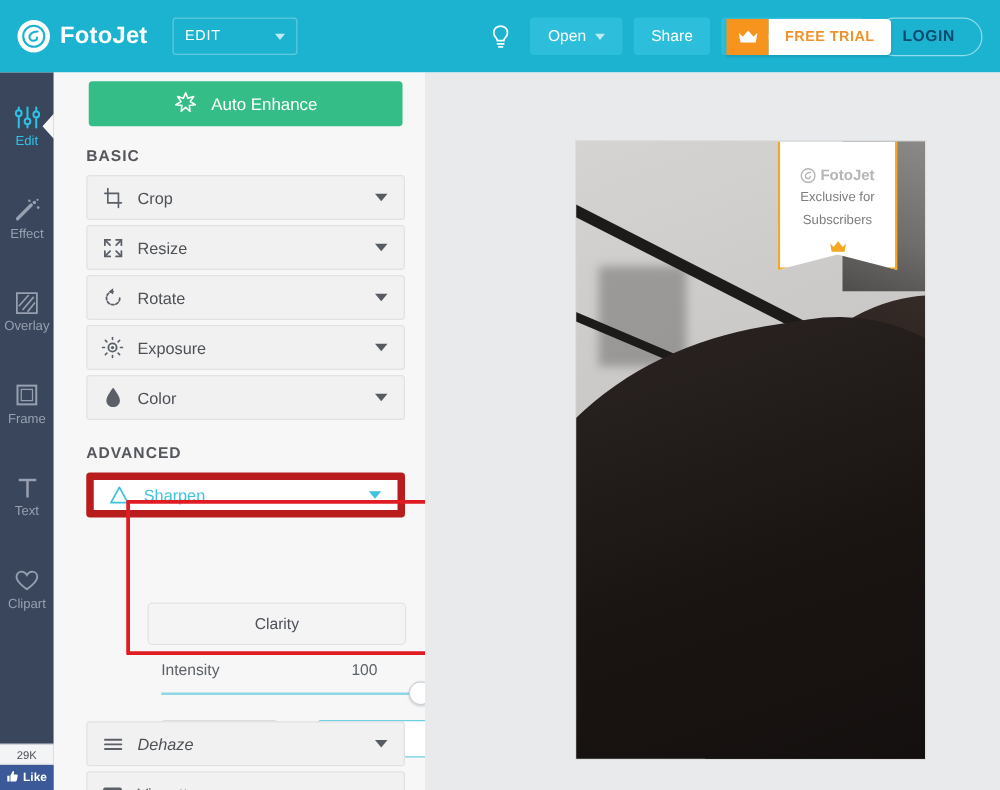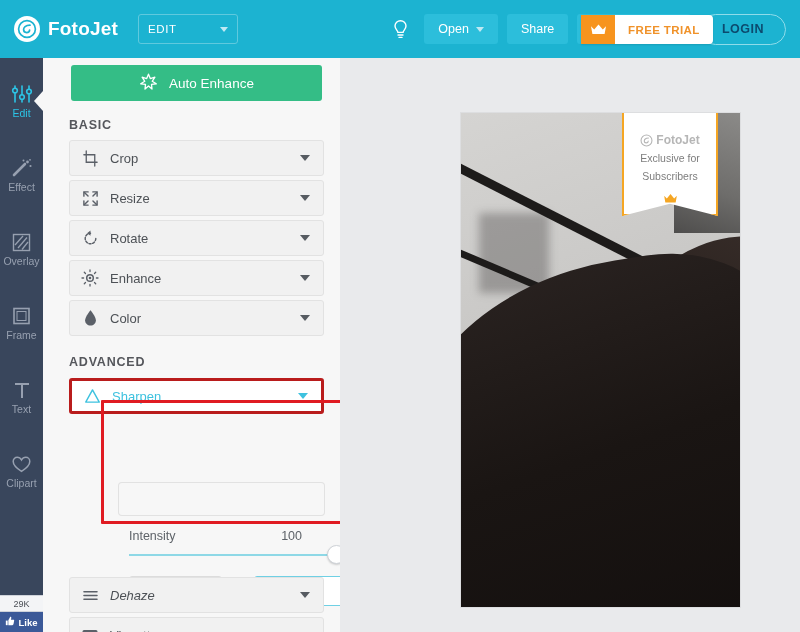--- a/index.html
+++ b/index.html
@@ -142,21 +142,21 @@
     color: #5b6068;
   }
   .row .lbl { font-size: 13px; color: #4d5156; flex: 1; }
   .row .car {
     margin-right: 13px;
     width: 0; height: 0;
     border-left: 5px solid transparent; border-right: 5px solid transparent;
     border-top: 6px solid #565b61;
   }
   .row.open {
-    background: #ffffff; border: 3px solid #b91c1c;
+    background: #ffffff; border: 6px solid #b91c1c;
   }
   .row.open .lbl { color: #3ec2df; }
   .row.open .car { border-top-color: #3ec2df; }
 
   .adv-box {
     position: absolute; left: 58px; top: 342px; width: 266px; height: 124px;
     border: 3px solid #e01b22; border-radius: 1px; pointer-events: none;
   }
   .crown-adv { position: absolute; left: 304px; top: 352px; }
 
@@ -538,21 +538,21 @@
                 <line x1="9" y1="15.4" x2="9" y2="17"></line>
               <line x1="1" y1="9" x2="2.6" y2="9"></line>
                 <line x1="15.4" y1="9" x2="17" y2="9"></line>
               <line x1="3.3" y1="3.3" x2="4.5" y2="4.5"></line>
                 <line x1="13.5" y1="13.5" x2="14.7" y2="14.7"></line>
               <line x1="14.7" y1="3.3" x2="13.5" y2="4.5"></line>
                 <line x1="4.5" y1="13.5" x2="3.3" y2="14.7"></line>
             </g>
           </svg>
         </span>
-        <span class="lbl">Enhance</span>
+        <span class="lbl">Exposure</span>
         <span class="car"></span>
       </div>
 
       <div class="row" style="top:242px;">
         <span class="ico">
           <svg width="15" height="18" viewBox="0 0 14 18">
             <path d="M7 1.2 C7 1.2 12.4 7.8 12.4 11.3 C12.4 14.4 10 16.6 7 16.6 C4 16.6 1.6 14.4 1.6 11.3 C1.6 7.8 7 1.2 7 1.2 Z" fill="#5b6068"></path>
           </svg>
         </span>
         <span class="lbl">Color</span>
@@ -565,20 +565,23 @@
         <span class="ico">
           <svg width="17" height="16" viewBox="0 0 18 17">
             <path d="M9 2 L16.2 15 H1.8 Z" fill="none" stroke="#3ec2df" stroke-width="1.5" stroke-linejoin="round"></path>
           </svg>
         </span>
         <span class="lbl">Sharpen</span>
         <span class="car"></span>
       </div>
 
       <div class="seg">
+        <div class="off">
+          <span>Clarity</span>
+        </div>
       </div>
 
       <div class="int-label">Intensity</div>
       <div class="int-value">100</div>
       <div class="slider-track"></div>
       <div class="slider-knob"></div>
 
       <div class="btn-cancel">
         <span>CANCEL</span>
       </div>

